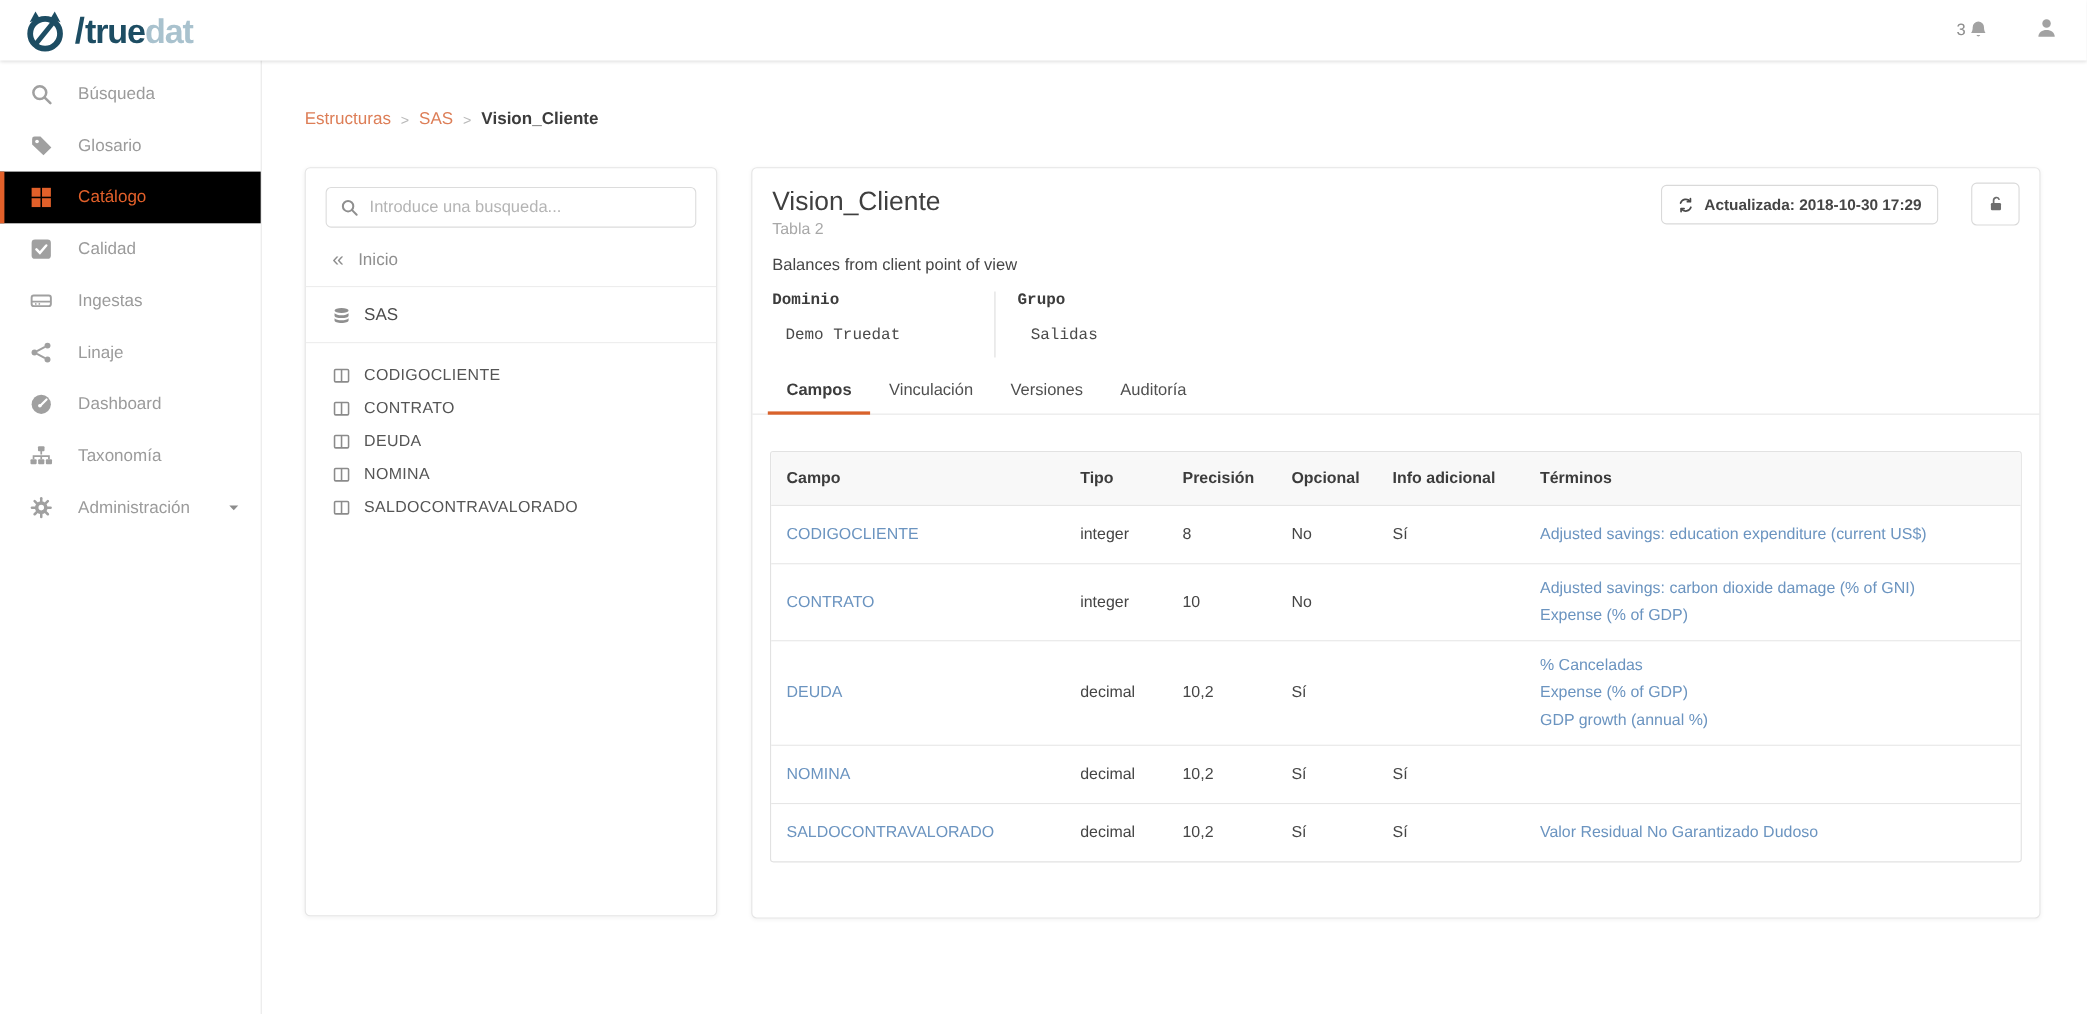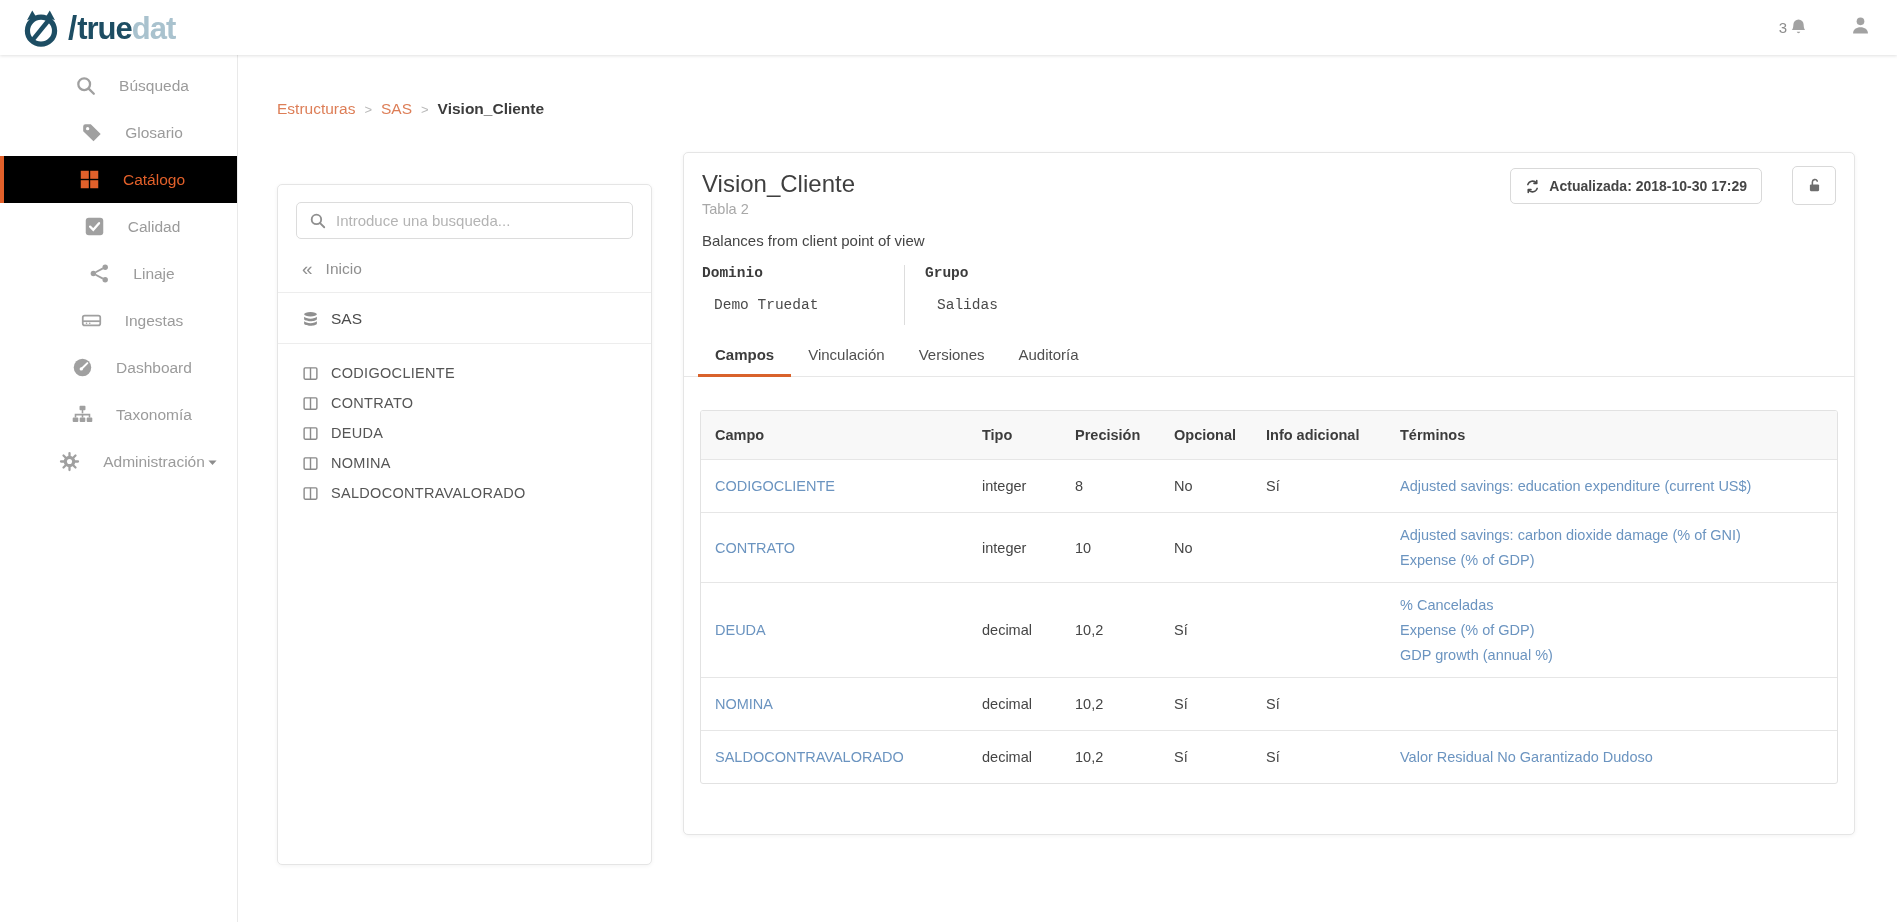--- a/index.html
+++ b/index.html
@@ -18,39 +18,39 @@
   .logo-dat { color:#a9c2ce; }
   .nav-right { display:flex; align-items:center; gap:42px; padding-right:6px; }
   .notif { display:flex; align-items:center; gap:2px; color:#9b9b9b; cursor:pointer; }
   .notif-count { font-size:15px; color:#8d8d8d; }
   .icon-btn { color:#a2a2a2; cursor:pointer; display:flex; align-items:center; }
 
   
   .sidebar { position:absolute; left:0; top:55px; width:238px; height:867px; background:#fff;
              border-right:1px solid #e9e9e9; padding-top:7px; }
   .side-item { position:relative; height:47px; display:flex; align-items:center; gap:23px;
-               padding-left:27px; color:#9b9b9b; font-size:15.5px; cursor:pointer;justify-content:center; }
+               padding-left:27px; color:#9b9b9b; font-size:15.5px; cursor:pointer; }
   .side-item .s-icon { width:21px; height:21px; display:flex; color:#a0a0a0; flex:none; }
   .side-item.active { background:#000000; color:#e2602a; }
   .side-item.active::before { content:""; position:absolute; left:0; top:0; bottom:0; width:4px;
                               background:#e2602a; }
   .side-item.active .s-icon { color:#e2602a; }
   .side-caret { position:absolute; right:18px; color:#8d8d8d; width:13px; height:13px; }
 
   
   .breadcrumb { position:absolute; left:277px; top:100px; font-size:15.5px; display:flex;
                 gap:9px; align-items:center; }
   .crumb-link { color:#dd7e57; cursor:pointer; text-decoration:none; }
   .crumb-sep { color:#b9b9b9; font-size:13px; }
   .crumb-current { color:#3c3c3c; font-weight:700; }
 
   
   .card { position:absolute; background:#fff; border:1px solid #e5e5e5; border-radius:5px;
           box-shadow:0 1px 4px rgba(0,0,0,.05); }
-  .tree-card { left:277px; top:152px; width:375px; height:681px;margin-top:32px; }
+  .tree-card { left:277px; top:152px; width:375px; height:681px; }
   .detail-card { left:683px; top:152px; width:1172px; min-height:683px; padding-bottom:19px; }
 
   
   .search-box { margin:17px 18px 0 18px; height:37px; border:1px solid #dcdcdc; border-radius:5px;
                 display:flex; align-items:center; padding:0 12px; gap:10px; }
   .search-box .s-icon { width:17px; height:17px; color:#8f8f8f; flex:none; }
   .search-box input { border:none; outline:none; flex:1; font-size:15px; color:#555;
                       font-family:"Liberation Sans", sans-serif; }
   .search-box input::placeholder { color:#b4b4b4; }
   .tree-home { display:flex; align-items:center; gap:13px; padding:20px 0 14px 24px;
@@ -177,39 +177,39 @@
     <span class="s-icon">
       <svg viewBox="0 0 24 24" fill="currentColor">
           <rect x="2" y="2" width="20" height="20" rx="3.5"></rect>
           <path d="M7 12.2l3.6 3.6 6.6-7.6" stroke="#fff" stroke-width="2.6" fill="none" stroke-linecap="round"></path>
         </svg>
     </span>
     <span>Calidad</span>
   </div>
   <div class="side-item">
     <span class="s-icon">
-      <svg viewBox="0 0 24 24" fill="currentColor">
-          <circle cx="5" cy="12" r="3.1"></circle>
-          <circle cx="18.5" cy="4.8" r="3.1"></circle>
-          <circle cx="18.5" cy="19.2" r="3.1"></circle>
-          <path d="M7.6 10.6l8.3-4.4M7.6 13.4l8.3 4.4" stroke="currentColor" stroke-width="2.1" fill="none"></path>
-        </svg>
-    </span>
-    <span>Linaje</span>
-  </div>
-  <div class="side-item">
-    <span class="s-icon">
       <svg viewBox="0 0 24 24" fill="none" stroke="currentColor" stroke-width="2">
           <rect x="2" y="6.5" width="20" height="11" rx="2.2"></rect>
           <line x1="2.3" y1="12.8" x2="21.7" y2="12.8"></line>
           <circle cx="6.3" cy="15.2" r="0.9" fill="currentColor" stroke="none"></circle>
           <circle cx="10" cy="15.2" r="0.9" fill="currentColor" stroke="none"></circle>
         </svg>
     </span>
     <span>Ingestas</span>
+  </div>
+  <div class="side-item">
+    <span class="s-icon">
+      <svg viewBox="0 0 24 24" fill="currentColor">
+          <circle cx="5" cy="12" r="3.1"></circle>
+          <circle cx="18.5" cy="4.8" r="3.1"></circle>
+          <circle cx="18.5" cy="19.2" r="3.1"></circle>
+          <path d="M7.6 10.6l8.3-4.4M7.6 13.4l8.3 4.4" stroke="currentColor" stroke-width="2.1" fill="none"></path>
+        </svg>
+    </span>
+    <span>Linaje</span>
   </div>
   <div class="side-item">
     <span class="s-icon">
       <svg viewBox="0 0 24 24" fill="currentColor">
           <circle cx="12" cy="12" r="10"></circle>
           <path d="M11 13.5L17.5 7" stroke="#fff" stroke-width="2.3" stroke-linecap="round"></path>
           <circle cx="10.6" cy="13.6" r="1.9" fill="#fff"></circle>
         </svg>
     </span>
     <span>Dashboard</span>

